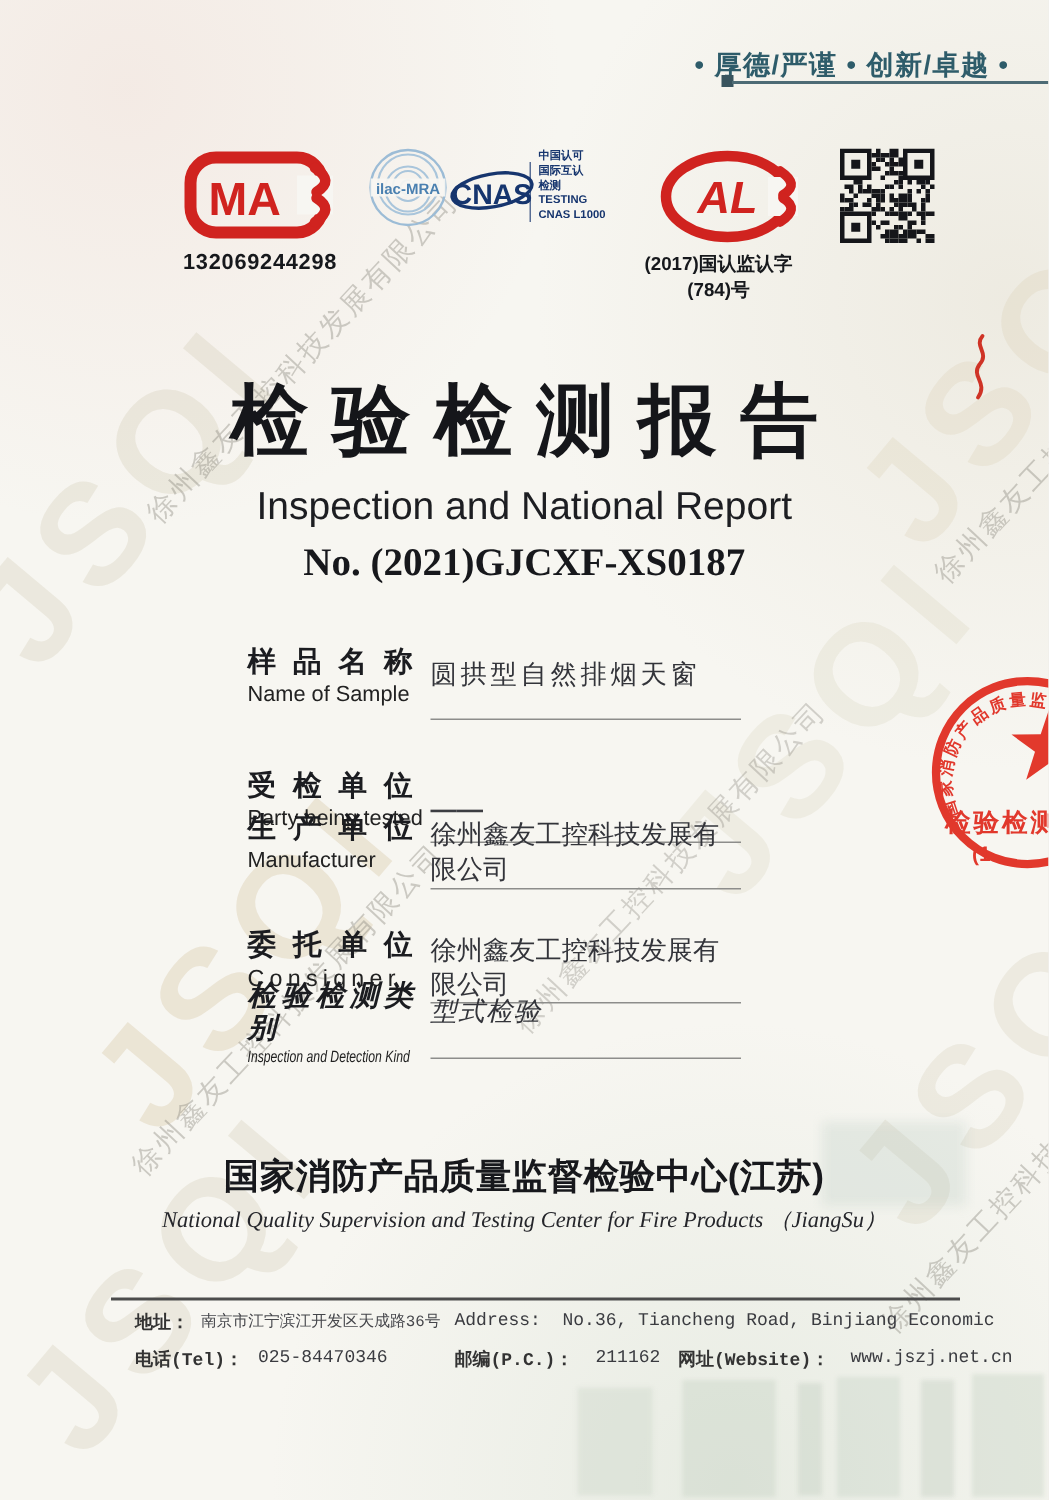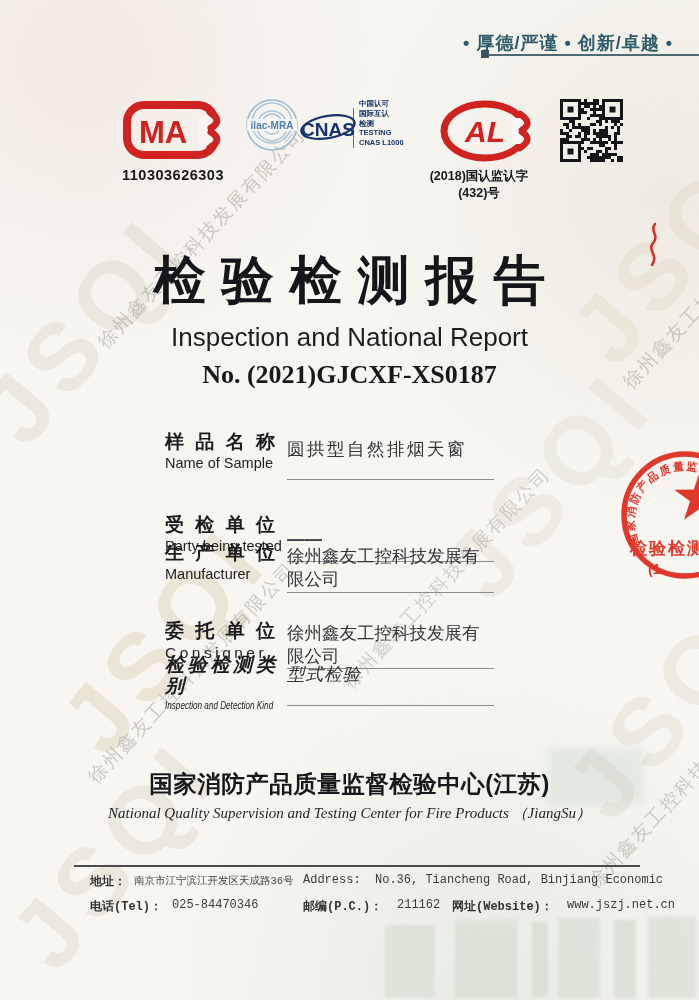--- a/index.html
+++ b/index.html
@@ -111,21 +111,21 @@
 
   <div class="logos">
 
     <svg class="abs" style="left:122px;top:100px;" width="100" height="60" viewBox="0 0 100 60">
       <rect x="5" y="5" width="88" height="50" rx="17" fill="none" stroke="#d0231f" stroke-width="8"></rect>
       <rect x="76" y="17" width="26" height="26" fill="#f7f6f2"></rect>
       <path d="M88 12 c9 6 9 11 1 16" fill="none" stroke="#d0231f" stroke-width="7" stroke-linecap="round"></path>
       <path d="M88 48 c9 -6 9 -11 1 -16" fill="none" stroke="#d0231f" stroke-width="7" stroke-linecap="round"></path>
       <text x="17" y="43" font-size="31" font-weight="bold" fill="#d0231f" font-family="Liberation Sans, sans-serif">MA</text>
     </svg>
-    <div class="cma-number">110303626303</div>
+    <div class="cma-number">132069244298</div>
 
     <svg class="abs" style="left:245px;top:98px;" width="54" height="54" viewBox="0 0 54 54">
       <circle cx="27" cy="27" r="25" fill="none" stroke="#9cbcd6" stroke-width="1.6"></circle>
       <circle cx="27" cy="25" r="20" fill="none" stroke="#a9c5db" stroke-width="1.4"></circle>
       <circle cx="27" cy="28" r="15" fill="none" stroke="#a9c5db" stroke-width="1.4"></circle>
       <circle cx="27" cy="26" r="10" fill="none" stroke="#a9c5db" stroke-width="1.4"></circle>
       <circle cx="27" cy="27" r="5" fill="none" stroke="#a9c5db" stroke-width="1.4"></circle>
       <rect x="2" y="21" width="50" height="12" fill="#f7f6f2" opacity="0.92"></rect>
       <text x="27" y="31" text-anchor="middle" font-size="10" font-weight="bold" fill="#4a80b0" font-family="Liberation Sans, sans-serif">ilac-MRA</text>
     </svg>
@@ -143,21 +143,21 @@
       <span style="display:block">CNAS L1000</span>
     </div>
 
     <svg class="abs" style="left:438px;top:100px;" width="94" height="62" viewBox="0 0 94 62">
       <ellipse cx="47" cy="31" rx="41" ry="27" fill="none" stroke="#d0231f" stroke-width="7"></ellipse>
       <rect x="74" y="18" width="22" height="26" fill="#f7f6f2"></rect>
       <path d="M82 14 c9 6 10 11 2 16" fill="none" stroke="#d0231f" stroke-width="6.5" stroke-linecap="round"></path>
       <path d="M82 48 c9 -6 10 -11 2 -16" fill="none" stroke="#d0231f" stroke-width="6.5" stroke-linecap="round"></path>
       <text x="27" y="42" font-size="30" font-weight="bold" font-style="italic" fill="#d0231f" font-family="Liberation Sans, sans-serif">AL</text>
     </svg>
-    <div class="cal-caption">(2018)国认监认字(432)号</div>
+    <div class="cal-caption">(2017)国认监认字(784)号</div>
 
     <svg class="abs" style="left:560px;top:99px;" width="64" height="64" viewBox="0 0 64 64" fill="#15161a">
       <g>
           <rect x="24" y="0" width="3" height="3"></rect>
           <rect x="33" y="0" width="3" height="3"></rect>
           <rect x="36" y="0" width="3" height="3"></rect>
           <rect x="21" y="3" width="3" height="3"></rect>
           <rect x="24" y="3" width="3" height="3"></rect>
           <rect x="27" y="3" width="3" height="3"></rect>
           <rect x="30" y="3" width="3" height="3"></rect>

